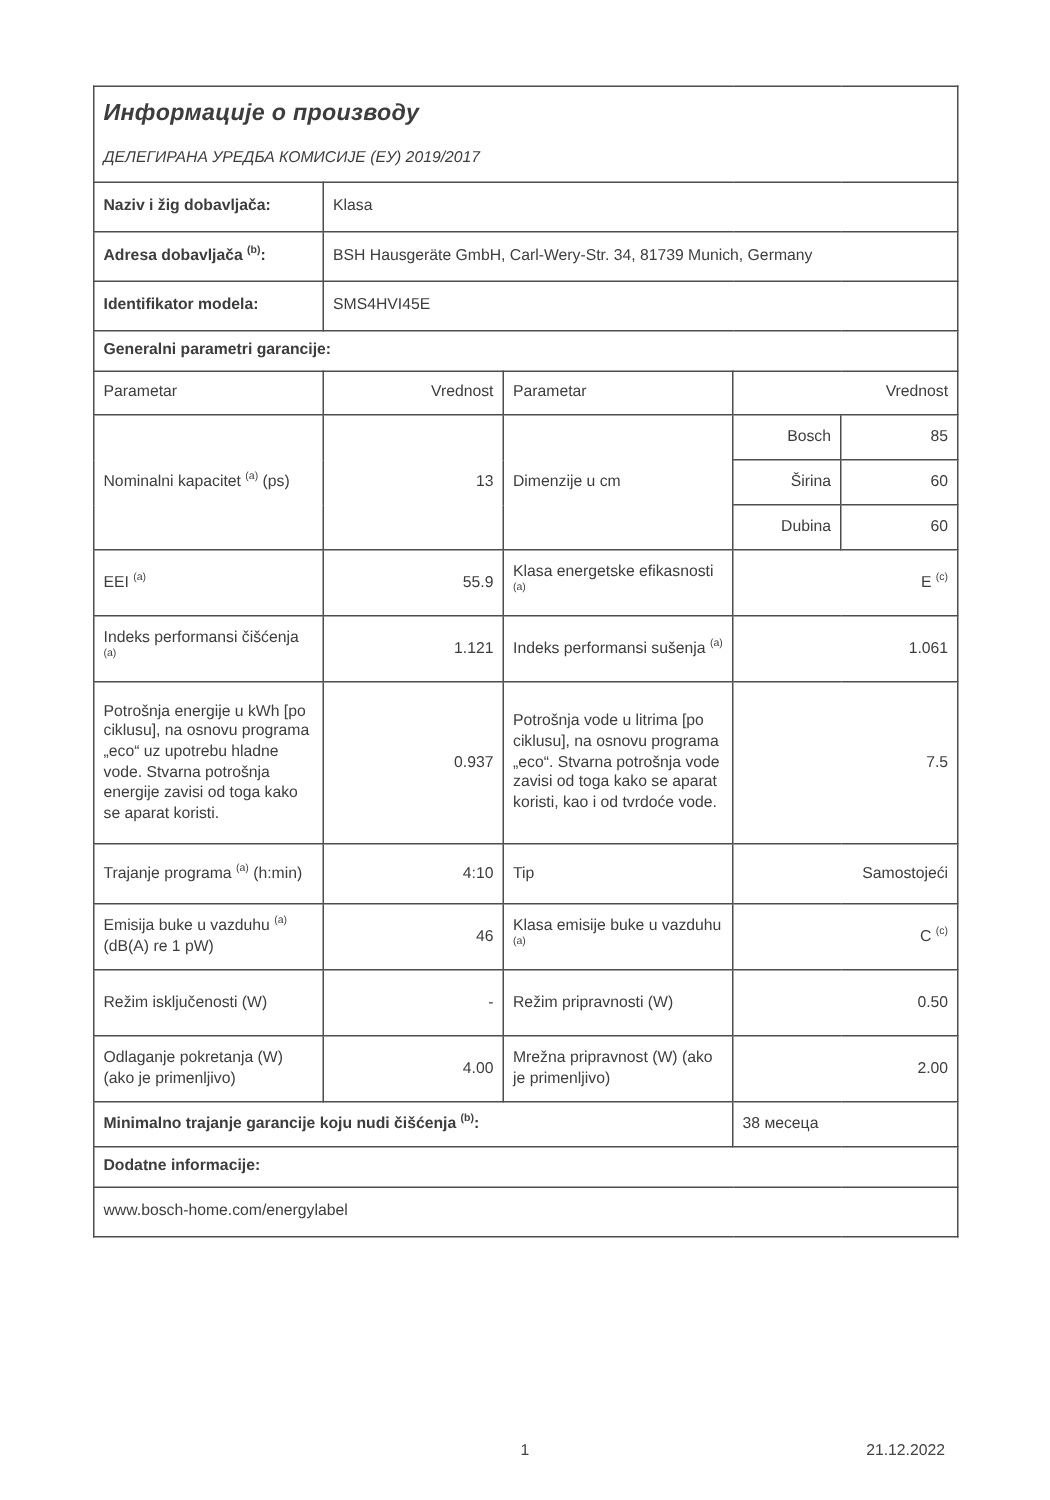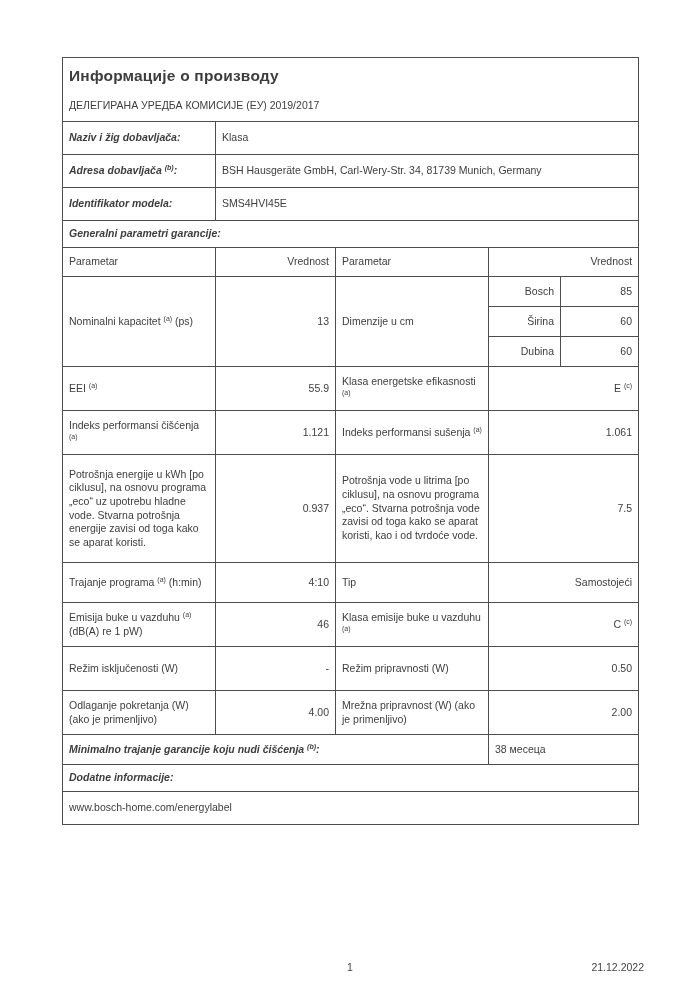--- a/index.html
+++ b/index.html
@@ -24,30 +24,30 @@
     table-layout: fixed;
   }
   table.fiche td {
     border: 1px solid #4d4d4d;
     font-size: 10.5px;
     line-height: 1.3;
     padding: 4px 6px;
     vertical-align: middle;
     overflow: hidden;
   }
-  td.title-cell { padding: 9px 10px 8px 10px; vertical-align: top; }
+  td.title-cell { padding: 9px 10px 8px 10px; vertical-align: top; font-style: italic; }
   .doc-title { font-size: 15.5px; font-weight: bold; letter-spacing: 0.2px; }
   .doc-subtitle { font-size: 10.5px; margin-top: 13px; font-weight: normal; }
-  .bold { font-weight: bold; font-style: italic; }
+  .bold { font-weight: bold; }
   .center { text-align: right; }
   .vleft { padding-left: 10px; }
   sup.fn { font-size: 7px; line-height: 0; vertical-align: super; }
   .footer { position: absolute; top: 961px; left: 0; width: 700px; font-size: 10.5px; color: #434343; }
   .footer .pageno { position: absolute; left: 62px; width: 576px; text-align: center; }
-  .footer .date { position: absolute; right: 56px; text-align: left; }
+  .footer .date { position: absolute; right: 70px; text-align: left; }
 </style>
 </head>
 <body>
 
 <div class="page">
 
   <table class="fiche">
     <colgroup>
       <col style="width:153px">
         <col style="width:120px">

